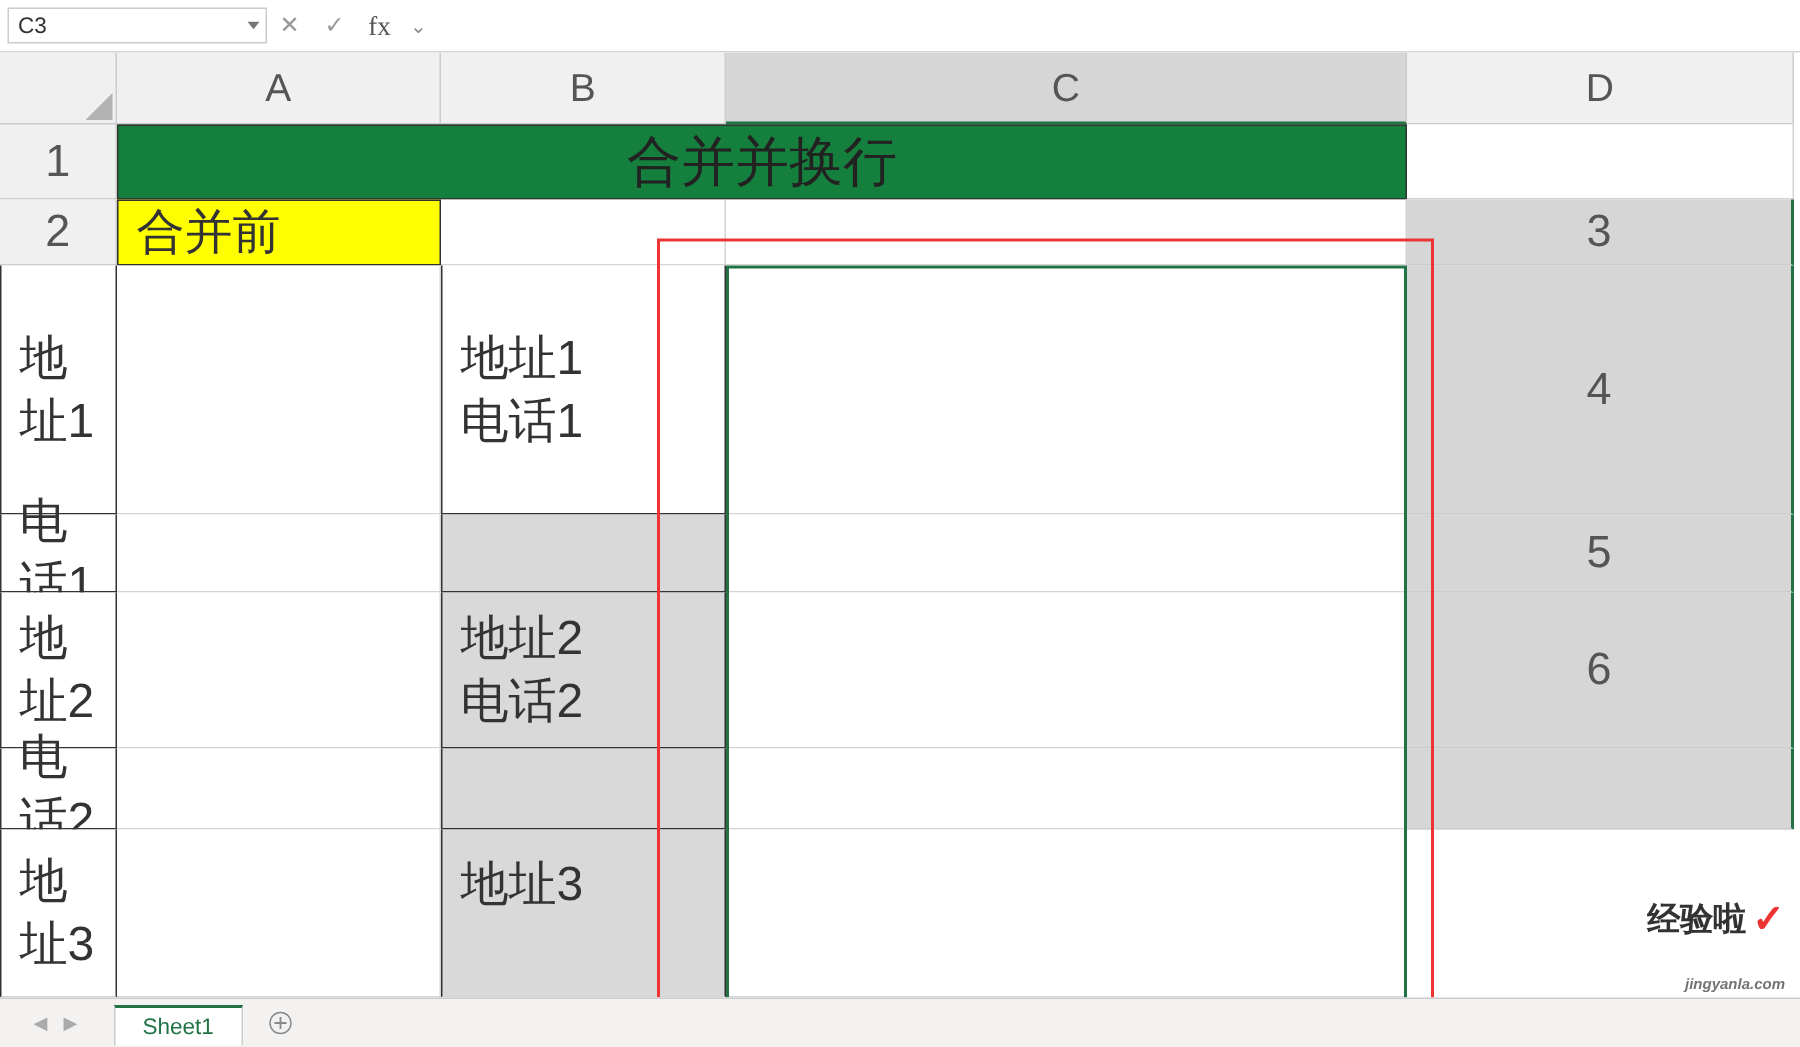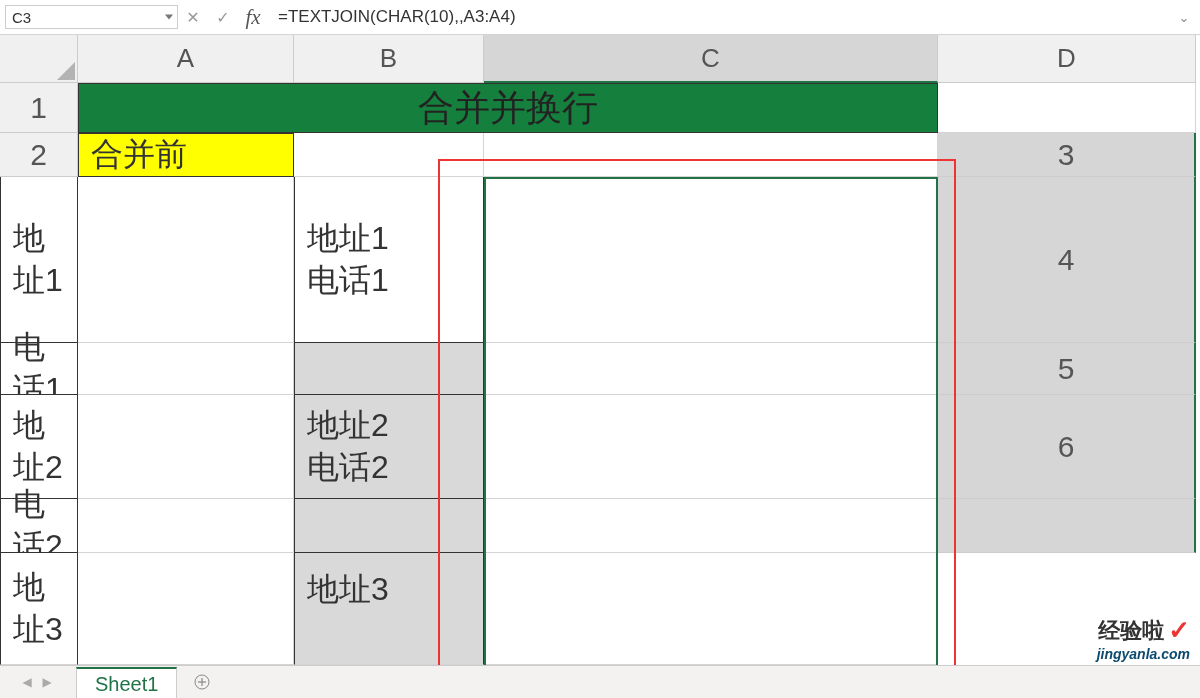--- a/index.html
+++ b/index.html
@@ -44,21 +44,21 @@
     .fb-sep { width: 30px; }
     .fb-btn {
       width: 30px;
       height: 24px;
       display: flex;
       align-items: center;
       justify-content: center;
       color: #999;
       font-size: 16px;
     }
-    .fb-btn.fx { font-style: italic; color: #555; font-family: serif; font-size: 21px; }
+    .fb-btn.fx { color: #555; font-family: serif; font-size: 18px; }
     .fb-btn.check { color: #999; }
     .formula-input {
       flex: 1;
       height: 24px;
       padding: 0 10px;
       font-size: 17px;
       color: #333;
       display: flex;
       align-items: center;
     }
@@ -171,21 +171,21 @@
       width: 18px; height: 18px;
       display: flex; align-items: center; justify-content: center;
       color: #aaa;
       font-size: 12px;
     }
     .sheet-tab {
       background: #fff;
       border: 1px solid #ccc;
       border-bottom: none;
       padding: 4px 18px;
-      font-size: 20px;
+      font-size: 15px;
       color: #217346;
       border-top: 2px solid #217346;
       position: relative;
       top: 1px;
       text-align: center;
     }
     .add-sheet {
       width: 30px;
       height: 26px;
       display: flex;
@@ -196,39 +196,36 @@
     }
     .watermark {
       position: absolute;
       right: 10px;
       bottom: 36px;
       text-align: right;
       pointer-events: none;
     }
     .wm-top { font-size: 22px; font-weight: bold; color: #333; display: flex; align-items: center; justify-content: flex-end; gap: 4px; text-align: right;}
     .wm-check { color: #e33; font-size: 26px; }
-    .wm-bot { font-size: 14px; font-style: italic; font-weight: bold; color: #0c4a6e; }
+    .wm-bot { font-size: 10px; font-style: italic; font-weight: bold; color: #737373; margin-top: 23px; }
     .dots { position: absolute; right: 6px; top: 50%; transform: translateY(-50%); color: #aaa; font-size: 10px; letter-spacing: -1px;}
     .hdr-wrap { position: relative; }
   </style>
 </head>
 <body>
 
 <div class="formula-bar">
   <div class="name-box hdr-wrap">
     <span>C3</span>
     <span class="name-box-dd"></span>
   </div>
   <div class="fb-sep dots">⋮</div>
   <div class="fb-btn">✕</div>
   <div class="fb-btn check">✓</div>
   <div class="fb-btn fx">fx</div>
-  <div class="formula-input">
-    <span>=TEXTJOIN(CHAR(10),,A3:A4)</span>
-  </div>
   <div class="fb-expand">⌄</div>
 </div>
 
 <div class="grid-wrap">
   <div class="grid">
 
     <div class="corner"></div>
     <div class="hdr">
         <span>A</span>
       </div>

